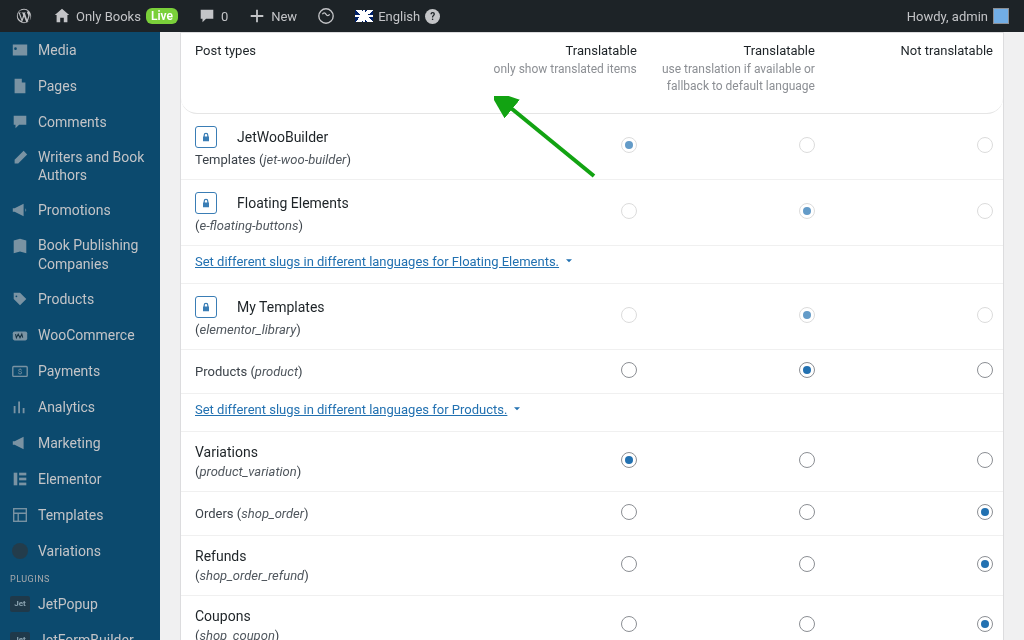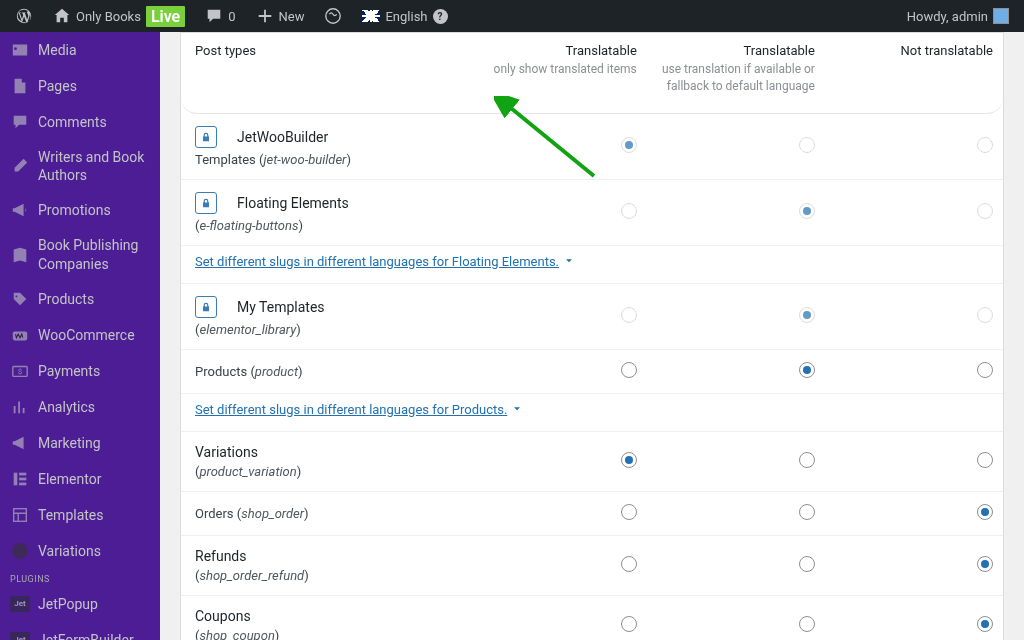--- a/index.html
+++ b/index.html
@@ -2,39 +2,39 @@
 <html><head>
 <meta charset="utf-8">
 <style>
 * { box-sizing: border-box; margin: 0; padding: 0; }
 body { font-family: -apple-system, BlinkMacSystemFont, "Segoe UI", Roboto, sans-serif; font-size: 13px; color: #1d2327; background: #f0f0f1; width: 1024px; height: 640px; overflow: hidden; position: relative; }
 
 
 .adminbar { height: 32px; background: #1d2327; color: #c3c4c7; display: flex; align-items: center; padding: 7px 8px; font-size: 13px; justify-content: space-between; }
 .adminbar-left, .adminbar-right { display: flex; align-items: center; gap: 6px; }
 .adminbar-item { display: flex; align-items: center; gap: 5px; padding: 0 7px; height: 32px; cursor: pointer; }
-.live-badge { background: #7ad03a; color: #fff; font-size: 16px; padding: 1px 5px; border-radius: 1px; font-weight: 600; }
+.live-badge { background: #7ad03a; color: #fff; font-size: 12px; padding: 1px 5px; border-radius: 6px; font-weight: 600; }
 .flag { display: inline-block; width: 18px; height: 12px; background: linear-gradient(to bottom, #012169 0%, #012169 100%); position: relative; }
 .flag::before { content: ""; position: absolute; inset: 0; background:
   linear-gradient(45deg, transparent 40%, #fff 40%, #fff 60%, transparent 60%),
   linear-gradient(-45deg, transparent 40%, #fff 40%, #fff 60%, transparent 60%),
   linear-gradient(to right, transparent 42%, #fff 42%, #fff 58%, transparent 58%),
   linear-gradient(to bottom, transparent 38%, #fff 38%, #fff 62%, transparent 62%),
   linear-gradient(45deg, transparent 45%, #c8102e 45%, #c8102e 55%, transparent 55%),
   linear-gradient(-45deg, transparent 45%, #c8102e 45%, #c8102e 55%, transparent 55%),
   linear-gradient(to right, transparent 46%, #c8102e 46%, #c8102e 54%, transparent 54%),
   linear-gradient(to bottom, transparent 44%, #c8102e 44%, #c8102e 56%, transparent 56%);
 }
 .avatar-sq { width: 16px; height: 16px; background: #72aee6; border: 1px solid #8c8f94; }
 .help-circ { width: 15px; height: 15px; border-radius: 50%; background: #c3c4c7; color: #1d2327; display: inline-flex; align-items: center; justify-content: center; font-size: 10px; font-weight: bold; }
 
 
-.sidebar { position: absolute; top: 32px; left: 0; bottom: 0; width: 160px; background: #4c1d95; color: #c3c4c7; overflow-y: auto; }
+.sidebar { position: absolute; top: 32px; left: 0; bottom: 0; width: 160px; background: #0c4a6e; color: #c3c4c7; overflow-y: auto; }
 .menu-item { display: flex; align-items: center; gap: 8px; padding: 8px 10px; font-size: 14px; cursor: pointer; min-height: 34px; }
-.menu-item.twoline { align-items: center; line-height: 1.3; }
+.menu-item.twoline { align-items: flex-start; line-height: 1.3; }
 .menu-sep-label { font-size: 9px; color: #a7aaad; padding: 5px 10px 2px; letter-spacing: 0.5px; }
 .mi-icon { width: 20px; height: 20px; display: inline-flex; align-items: center; justify-content: center; flex-shrink: 0; opacity: 0.6; }
 .mi-icon svg { width: 18px; height: 18px; fill: currentColor; }
 .jet-icon { background: #2c2f33; border-radius: 2px; font-size: 8px; font-weight: bold; color: #ddd; width: 20px; height: 16px; display: inline-flex; align-items: center; justify-content: center; }
 .croc-icon { width: 16px; height: 16px; border-radius: 50%; background: #333; }
 
 
 .main { position: absolute; top: 32px; left: 160px; right: 0; bottom: 0; overflow: auto; background: #f0f0f1; }
 .panel { background: #fff; border: 1px solid #dcdcde; margin: 0 20px 20px; }
 .table-head { display: flex; border-bottom: 1px solid #e5e5e5; padding: 10px 0 18px; border-radius: 16px; }

